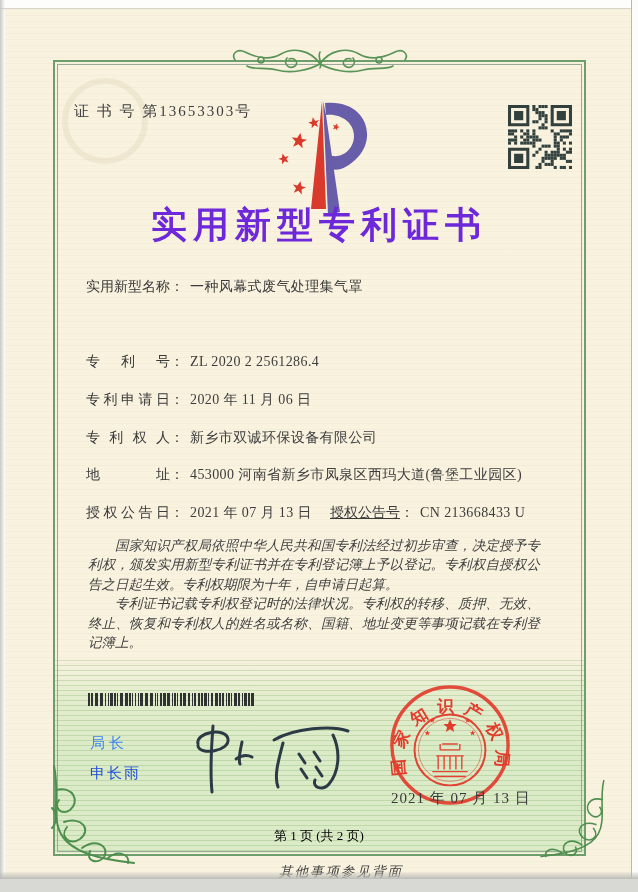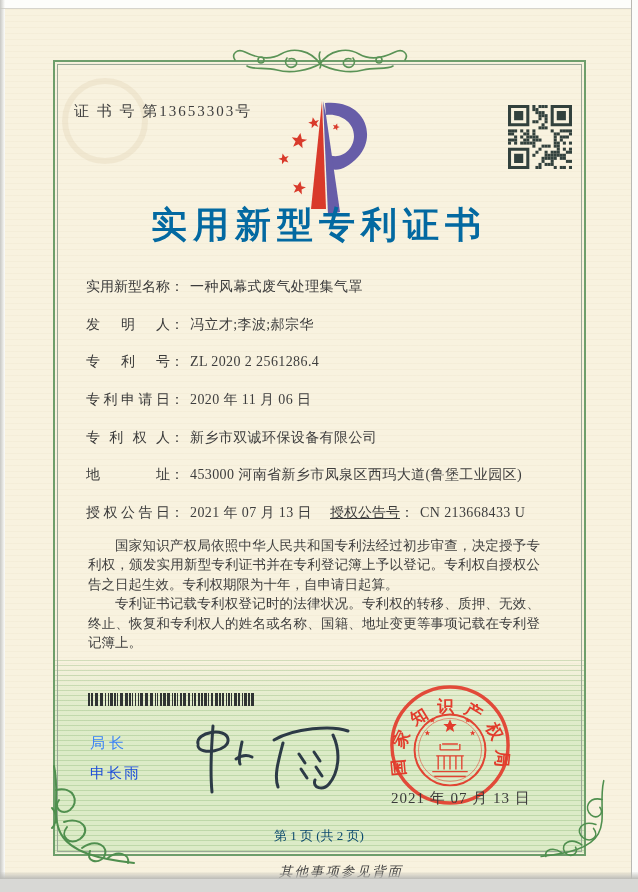--- a/index.html
+++ b/index.html
@@ -39,44 +39,44 @@
   }
   
   .edge-top{position:absolute;left:0;top:0;width:638px;height:9px;background:#fdfdfb;border-bottom:1px solid #d6d4cc;}
   .edge-right{position:absolute;right:0;top:0;width:7px;height:892px;background:#fcfcfa;border-left:1px solid #b9b8b2;}
   .edge-left{position:absolute;left:0;top:0;width:5px;height:892px;background:linear-gradient(to right,#c8c8c4,rgba(200,200,196,0));}
   .edge-bottom{position:absolute;left:0;bottom:0;width:638px;height:7px;background:linear-gradient(to bottom,rgba(180,180,176,0.1),#bcbcb8);}
   
   .cert-no{position:absolute;left:74px;top:102px;font-size:15px;letter-spacing:2px;color:#3e3e3e;}
   .title{
     position:absolute;left:0;top:201px;width:638px;text-align:center;
-    font-size:36px;font-weight:bold;letter-spacing:6px;color:#0369a1;
+    font-size:36px;font-weight:bold;letter-spacing:6px;color:#6d28d9;
   }
   
   .row{position:absolute;left:86px;height:20px;font-size:14px;white-space:nowrap;}
   .lab{display:inline-block;width:84px;text-align:justify;text-align-last:justify;color:#3a3a3a;}
   .lab2{display:inline-block;color:#3a3a3a;text-decoration:underline;}
   .colon{display:inline-block;width:15px;}
   .val{margin-left:5px;letter-spacing:0.4px;color:#3d3d3d;}
   .grant-no-group{position:absolute;left:244px;top:0;}
   
   .paras{
     position:absolute;left:88px;top:536px;width:452px;
-    font-size:13.5px;line-height:19.4px;color:#3f3f3f;
+    font-size:13.5px;line-height:19.4px;font-style:italic;color:#3f3f3f;
     text-align:justify;
   }
   .paras p{margin:0;text-indent:2em;}
   
   .barcode{position:absolute;left:88px;top:693px;}
   .officer-title{position:absolute;left:90px;top:734px;font-size:15px;letter-spacing:4px;color:#3b82f6;}
   .officer-name{position:absolute;left:90px;top:764px;font-size:15px;letter-spacing:2px;color:#1d4ed8;}
   .signature{position:absolute;left:182px;top:714px;}
   .seal{position:absolute;left:386px;top:681px;}
   .seal-date{position:absolute;left:391px;top:789px;font-size:15px;letter-spacing:1px;color:#3a3a3a;}
-  .page-no{position:absolute;left:0;top:827px;width:638px;text-align:center;font-size:13px;color:#0c4a6e;}
+  .page-no{position:absolute;left:0;top:827px;width:638px;text-align:center;font-size:13px;color:#000000;}
   .back-note{position:absolute;left:0;top:863px;width:638px;text-align:center;font-size:13.5px;font-style:italic;letter-spacing:2px;color:#3f3f3f;padding-left:44px;}
   
   .orn-top{position:absolute;left:227px;top:42px;}
   .orn-bl{position:absolute;left:46px;top:764px;}
   .orn-br{position:absolute;left:538px;top:772px;transform:scaleX(-1);}
   .logo{position:absolute;left:266px;top:97px;}
   .qr{position:absolute;left:508px;top:105px;}
 </style>
 </head>
 <body>
@@ -267,23 +267,20 @@
         <rect x="54" y="60" width="3" height="3"></rect>
         <rect x="60" y="60" width="3" height="3"></rect>
       </g>
   </svg>
 
   <div class="title">实用新型专利证书</div>
 
   <div class="row" style="top:278px">
     <span class="lab">实用新型名称</span><span class="colon">：</span><span class="val">一种风幕式废气处理集气罩</span>
   </div>
-  <div class="row" style="top:316px">
-    <span class="lab">发明人</span><span class="colon">：</span><span class="val">冯立才;李波;郝宗华</span>
-  </div>
   <div class="row" style="top:353px">
     <span class="lab">专利号</span><span class="colon">：</span><span class="val">ZL 2020 2 2561286.4</span>
   </div>
   <div class="row" style="top:391px">
     <span class="lab">专利申请日</span><span class="colon">：</span><span class="val">2020 年 11 月 06 日</span>
   </div>
   <div class="row" style="top:429px">
     <span class="lab">专利权人</span><span class="colon">：</span><span class="val">新乡市双诚环保设备有限公司</span>
   </div>
   <div class="row" style="top:466px">

